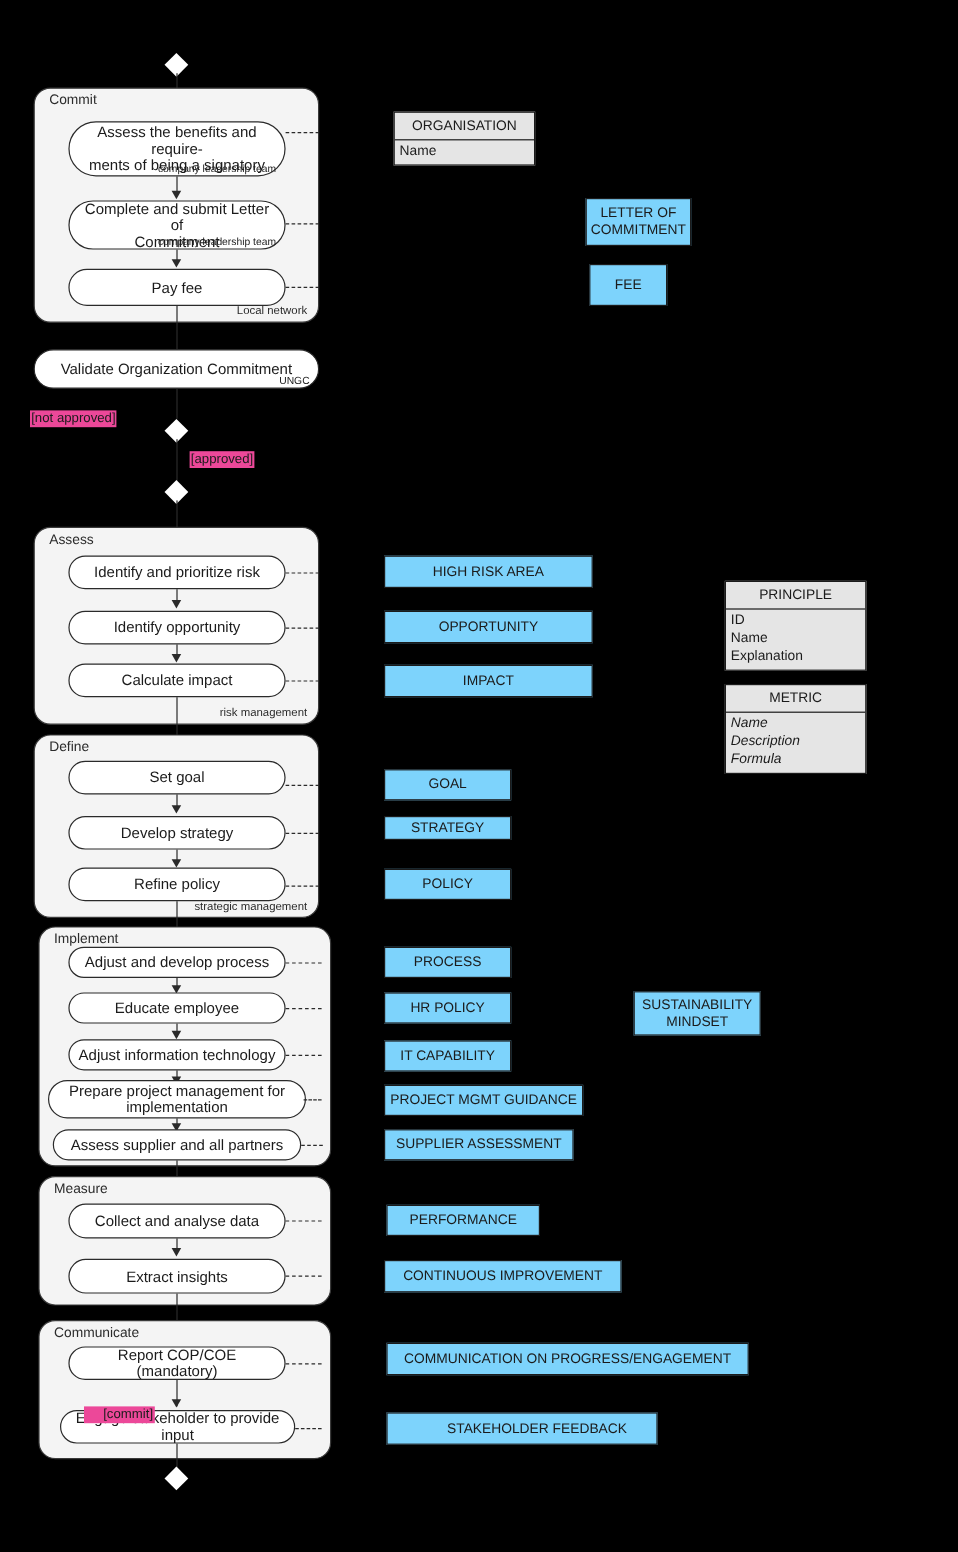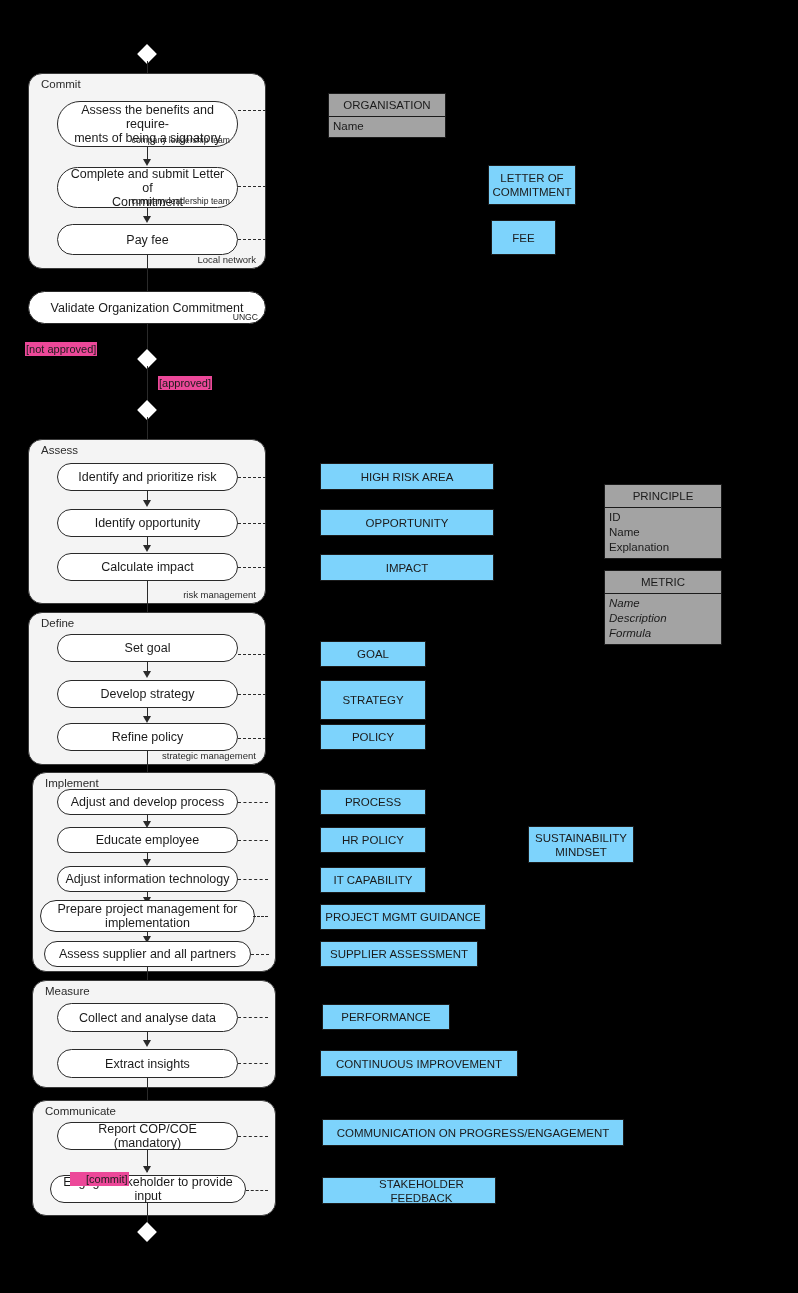--- a/index.html
+++ b/index.html
@@ -88,21 +88,21 @@
     right: -5px;
     bottom: -5px;
     background: #ffffff;
     border: 1px solid #1b1b1b;
     z-index: -1;
   }
   
   .cls {
     position: absolute;
     box-sizing: border-box;
-    background: #a3a3a3;
+    background: #e5e5e5;
     border: 1px solid #1b1b1b;
   }
   .cls-head {
     text-align: center;
     font-size: 11.5px;
     color: #1b1b1b;
     padding: 5px 4px 5px 4px;
     border-bottom: 1px solid #1b1b1b;
     box-sizing: border-box;
   }
@@ -391,21 +391,21 @@
   </div>
 
   <div class="data-box" style="left:320px; top:554px; width:174px; height:27px;">
     <span>IMPACT</span>
   </div>
 
   <div class="data-box" style="left:320px; top:641px; width:106px; height:26px;">
     <span>GOAL</span>
   </div>
 
-  <div class="data-box" style="left:320px; top:680px; width:106px; height:40px;align-items:center;">
+  <div class="data-box" style="left:320px; top:680px; width:106px; height:20px;align-items:center;">
     <span>STRATEGY</span>
   </div>
 
   <div class="data-box" style="left:320px; top:724px; width:106px; height:26px;">
     <span>POLICY</span>
   </div>
 
   <div class="data-box" style="left:320px; top:789px; width:106px; height:26px;">
     <span>PROCESS</span>
   </div>
@@ -435,17 +435,17 @@
   </div>
 
   <div class="data-box stacked" style="left:322px; top:1119px; width:302px; height:27px;">
     <span>COMMUNICATION ON PROGRESS/ENGAGEMENT</span>
   </div>
 
   <div class="data-box" style="left:320px; top:1050px; width:198px; height:27px;">
     <span>CONTINUOUS IMPROVEMENT</span>
   </div>
 
-  <div class="data-box" style="left:322px; top:1177px; width:174px; height:27px;padding-left:25px;">
+  <div class="data-box" style="left:322px; top:1177px; width:226px; height:27px;padding-left:25px;">
     <span>STAKEHOLDER FEEDBACK</span>
   </div>
 
 </div>
 
 </body></html>

